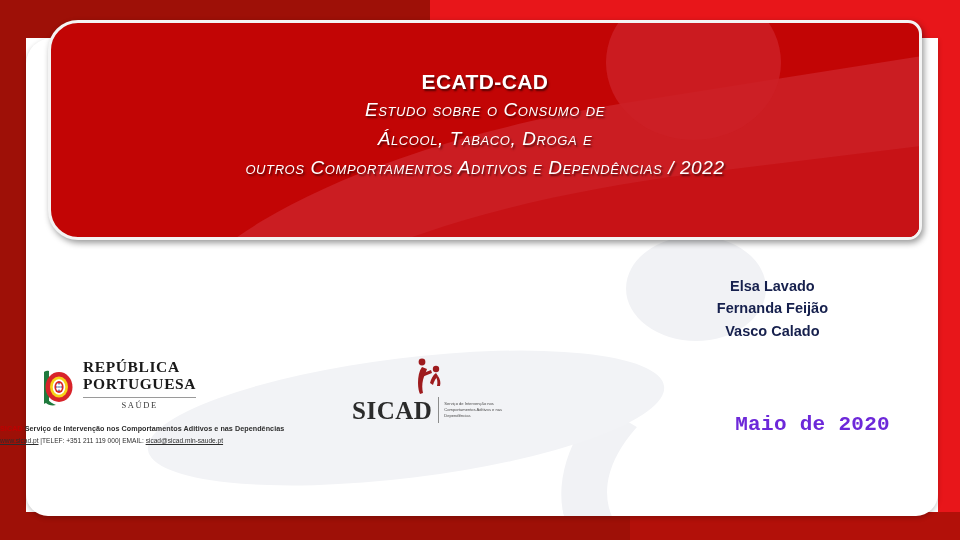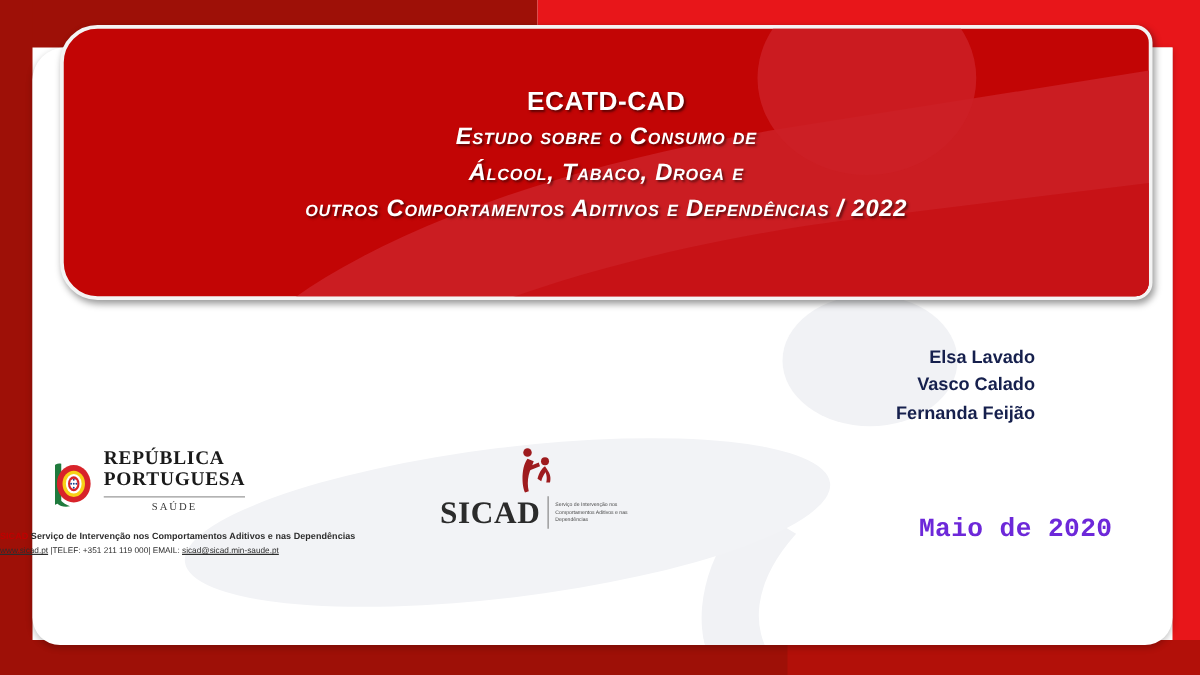--- a/index.html
+++ b/index.html
@@ -145,41 +145,41 @@
   }
   .title-main {
     font-size: 21px;
     font-weight: bold;
     letter-spacing: 0.4px;
     text-shadow: 1.5px 1.5px 2px rgba(0,0,0,0.55);
     line-height: 1.25;
   }
   .title-sub {
     font-size: 19px;
-    font-weight: bold;
+    font-weight: normal;
     font-style: italic;
     font-variant: small-caps;
     letter-spacing: 0.6px;
     text-shadow: 1.5px 1.5px 2px rgba(0,0,0,0.55);
     line-height: 1.42;
     margin-top: 2px;
   }
   .banner-dept {
     margin-top: 26px;
     font-size: 16px;
     font-weight: bold;
     letter-spacing: 0.5px;
     text-shadow: 1px 1px 2px rgba(0,0,0,0.5);
   }
 
   
   .authors {
     position: absolute;
     right: 132px; top: 275px;
-    text-align: right;
+    text-align: center;
     z-index: 4;
   }
   .author-line {
     font-size: 14.5px;
     font-weight: bold;
     color: #16204d;
     line-height: 1.55;
   }
 
   
@@ -320,22 +320,22 @@
     <div class="banner-text">
       <div class="title-main">ECATD-CAD</div>
       <div class="title-sub">Estudo sobre o Consumo de</div>
       <div class="title-sub">Álcool, Tabaco, Droga e</div>
       <div class="title-sub">outros Comportamentos Aditivos e Dependências / 2022</div>
     </div>
   </div>
 
   <div class="authors">
     <div class="author-line">Elsa Lavado</div>
+    <div class="author-line">Fernanda Feijão</div>
     <div class="author-line">Vasco Calado</div>
-    <div class="author-line">Fernanda Feijão</div>
   </div>
 
   <div class="date-text">Maio de 2020</div>
 
   <div class="rp-logo">
     <svg class="rp-shield" viewBox="0 0 34 40">
       <path d="M4 3 C4 3 6 1 9 2 L9 34 C6 33 4 35 4 35 Z" fill="#1f7a3d"></path>
       <ellipse cx="19" cy="18" rx="13.5" ry="15" fill="#d8232a"></ellipse>
       <ellipse cx="19" cy="18" rx="9" ry="10.5" fill="#f7d117"></ellipse>
       <ellipse cx="19" cy="18" rx="6.3" ry="7.8" fill="#ffffff"></ellipse>

